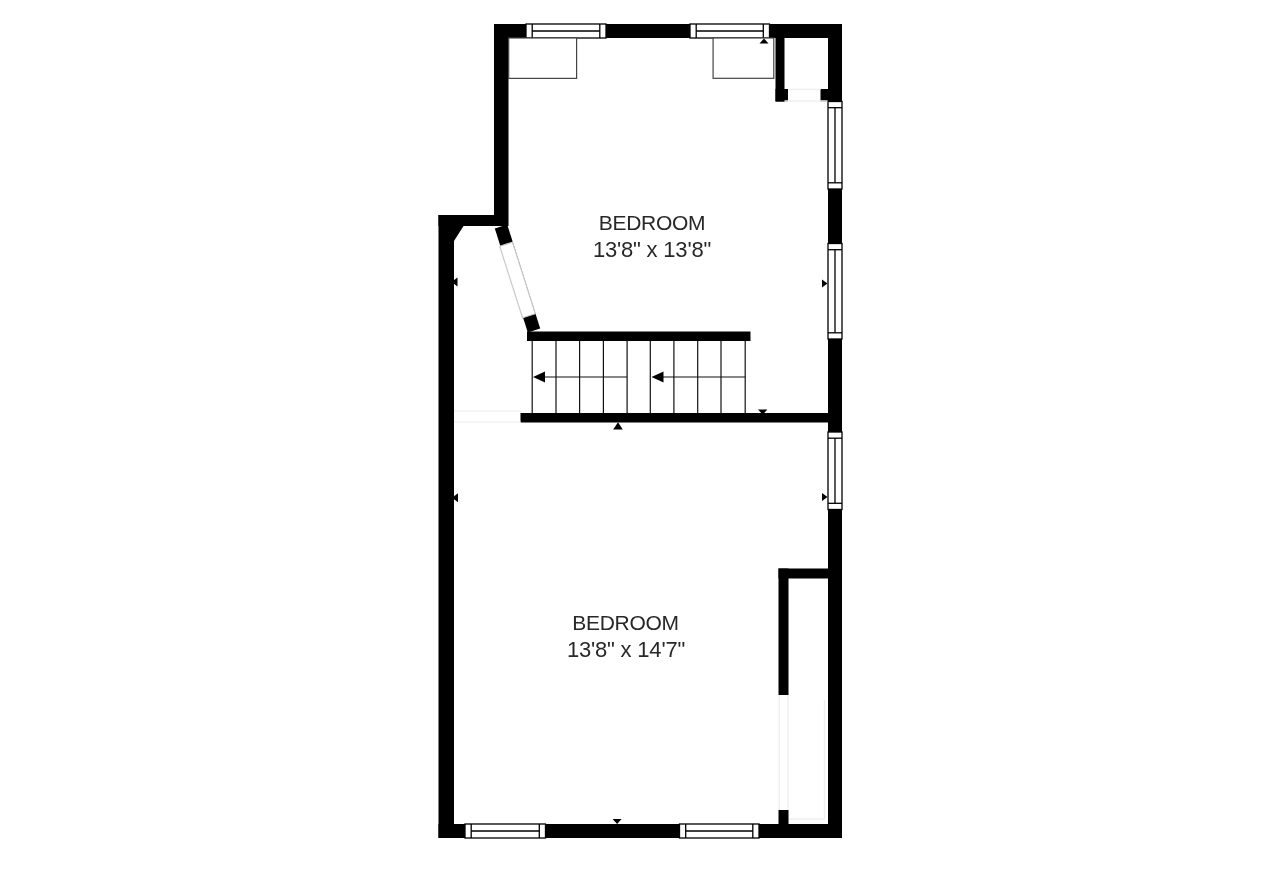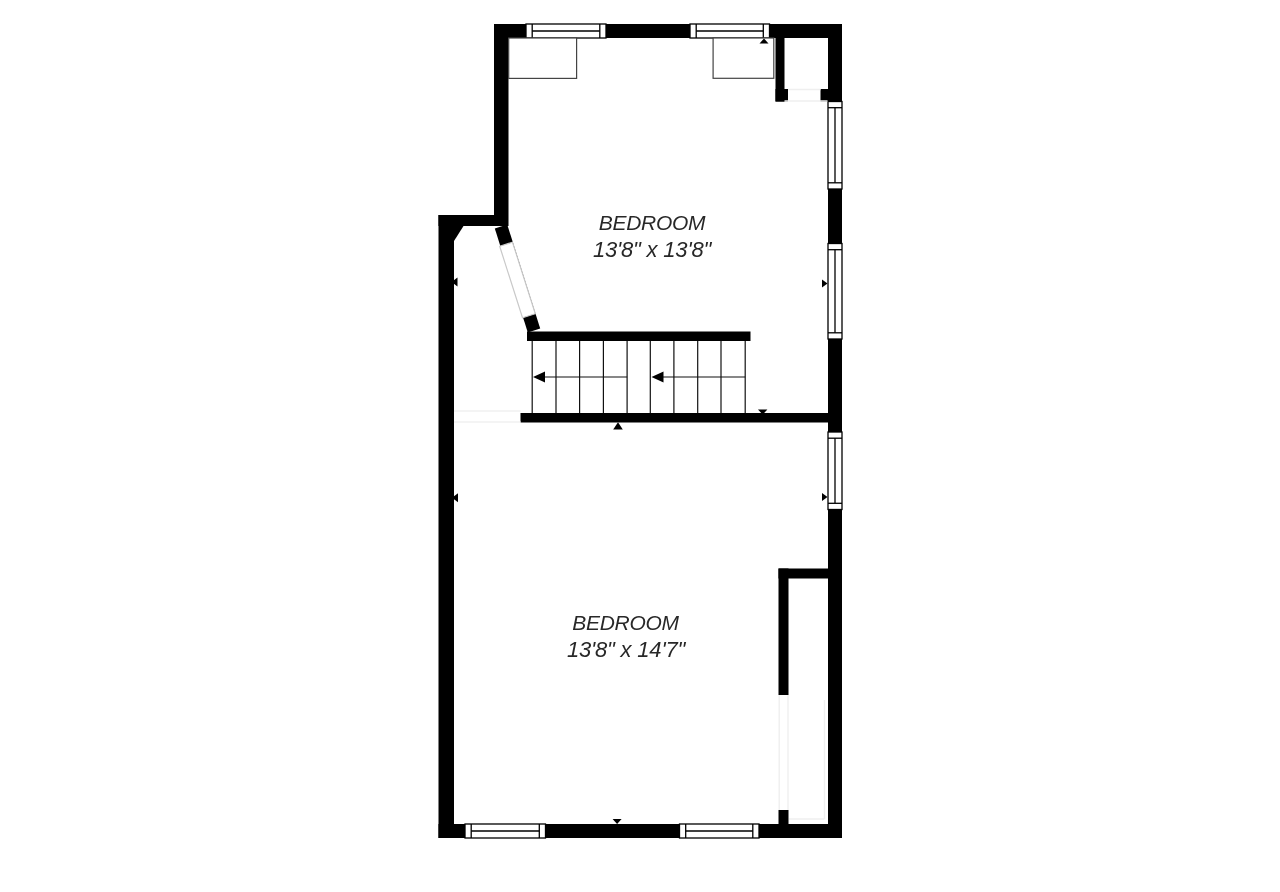--- a/index.html
+++ b/index.html
@@ -1,16 +1,16 @@
 <!DOCTYPE html>
 <html><head>
 <meta charset="utf-8">
 <style>
   html,body{margin:0;padding:0;background:#ffffff;}
-  .wrap{width:1076px;height:892px;background:#f97316;overflow:hidden;font-style:italic;}
+  .wrap{width:1076px;height:892px;background:#f97316;overflow:hidden;}
   text{font-family:"Liberation Sans",sans-serif;fill:#282828;}
 </style>
 </head>
 <body>
 <div class="wrap">
 <svg width="1280" height="892" viewBox="0 0 1280 892" xmlns="http://www.w3.org/2000/svg" shape-rendering="auto">
 
   <rect x="0" y="0" width="1280" height="892" fill="#ffffff"></rect>
 
   <rect x="508.5" y="38" width="319.5" height="293.5" fill="#ffffff"></rect>

